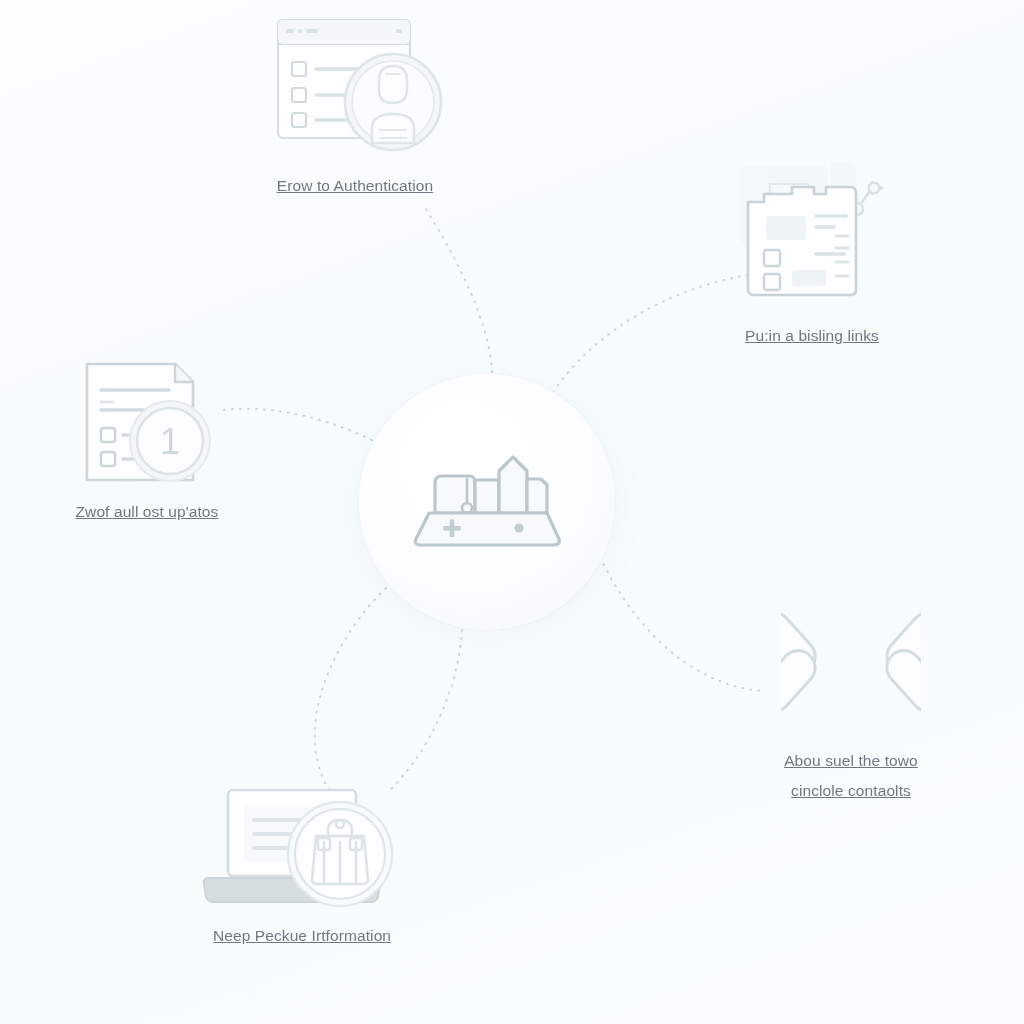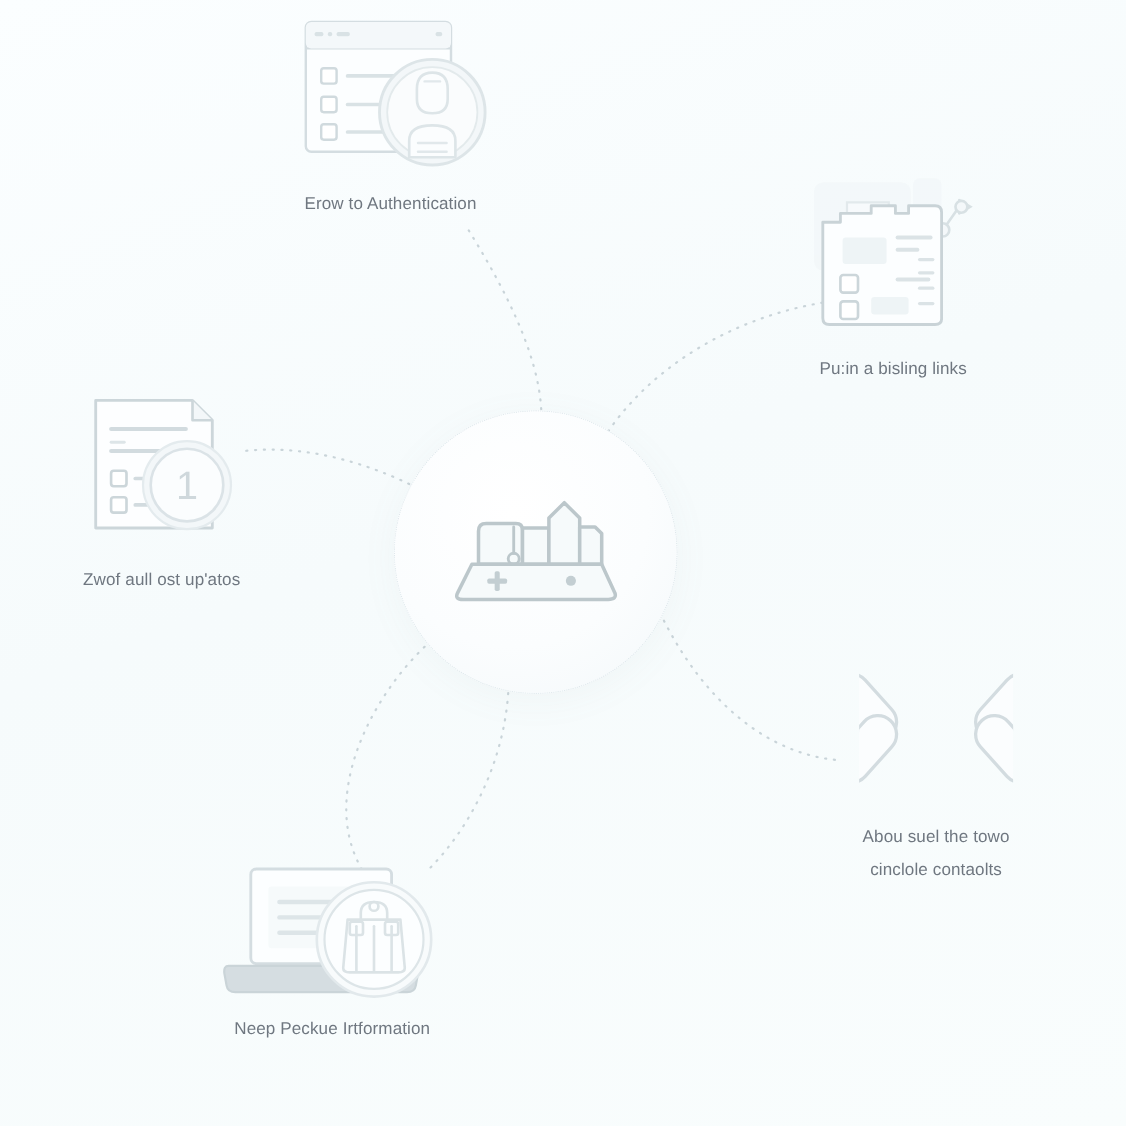--- a/index.html
+++ b/index.html
@@ -63,31 +63,32 @@
   }
   .node-label {
     margin-top: 12px;
     font-size: 15.5px;
     line-height: 1.55;
     color: #6f7780;
     text-align: center;
     letter-spacing: 0.1px;
     white-space: pre-line;
     font-family: "Liberation Sans", sans-serif;
+    text-decoration: underline;
   }
 
   #node-auth      { left: 236px; top: 10px;  width: 238px; }
   #node-billing   { left: 698px; top: 158px; width: 228px; }
   #node-updates   { left: 36px;  top: 352px; width: 222px; }
   #node-contacts  { left: 736px; top: 596px; width: 230px; }
   #node-package   { left: 176px; top: 784px; width: 252px; }
 
   #node-auth .node-label     { margin-top: 14px; }
   #node-billing .node-label  { margin-top: 16px; }
-  #node-updates .node-label  { margin-top: 24px; }
+  #node-updates .node-label  { margin-top: 8px; }
   #node-contacts .node-label { margin-top: 20px; line-height: 1.95; }
   #node-package .node-label  { margin-top: 14px; }
 </style>
 </head>
 <body style="background: rgb(248, 252, 253);">
 
 <div id="stage">
 
   <svg id="connectors" viewBox="0 0 1024 1024" xmlns="http://www.w3.org/2000/svg">
     <g fill="none" stroke="#c9d4d9" stroke-width="2" stroke-linecap="round" stroke-dasharray="1 7">

